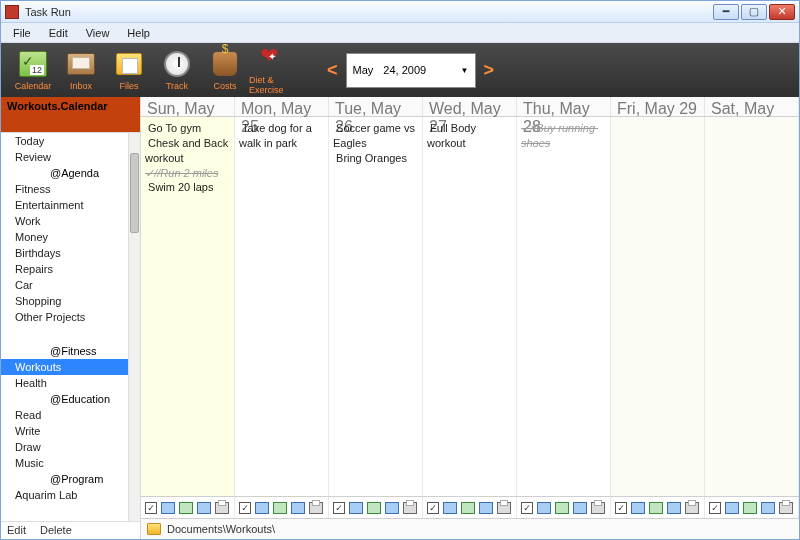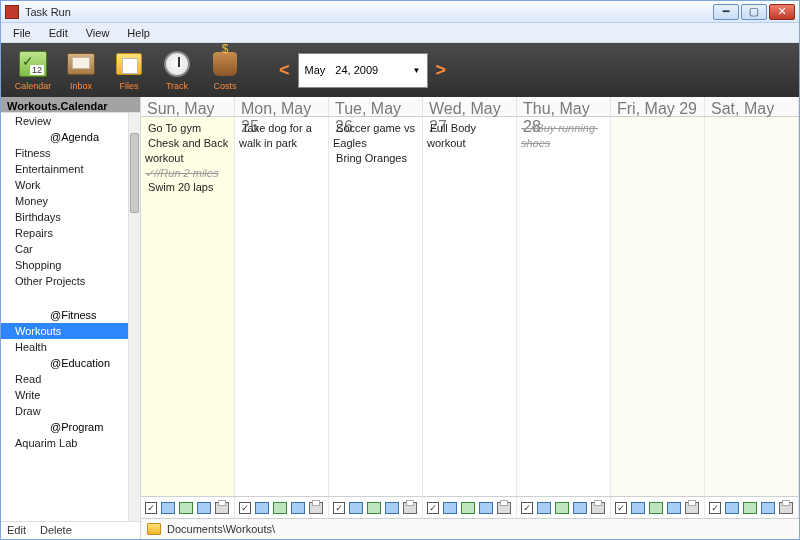--- a/index.html
+++ b/index.html
@@ -22,21 +22,21 @@
   .tool .glyph { width:30px; height:30px; display:flex; align-items:center; justify-content:center; }
   .tool-label { color:#ff8a3a; font-size:9px; }
   .date-nav { flex:1; display:flex; align-items:center; justify-content:flex-start; padding-left:30px; gap:8px;}
   .chev { color:#ff8a3a; font-size:18px; font-weight:bold; cursor:pointer; }
   .date-picker { background:#fff; border:1px solid #888; height:35px; min-width:130px; display:flex; align-items:center; padding:0 6px; gap:10px; font-size:12px;}
   .date-picker .dd { margin-left:auto; font-size:8px; }
 
   .body { flex:1; display:flex; min-height:0; background:#fff; }
 
   .sidebar { width:140px; border-right:1px solid #d7d7d7; display:flex; flex-direction:column; background:#fff; position:relative;}
-  .side-head { height:16px; background:#a3a3a3; border-bottom:1px solid #ddd; padding:3px 6px; font-weight:bold; }
+  .side-head { height:36px; background:#c2410c; border-bottom:1px solid #ddd; padding:3px 6px; font-weight:bold; }
   .tree { flex:1; overflow:hidden; padding:2px 0 2px 0; position:relative;}
   .tree-inner { position:absolute; left:0; right:12px; top:0; bottom:0; overflow:hidden;}
   .node { padding:2px 4px 2px 14px; color:#222; white-space:nowrap; cursor:default;}
   .group { padding:2px 4px 2px 6px; color:#000;margin-left:43px; }
   .node.selected { background:#2e86ff; color:#fff; }
   .vscroll { position:absolute; right:0; top:0; bottom:0; width:12px; background:#f0f0f0; border-left:1px solid #ddd;}
   .vscroll .thumb { position:absolute; left:1px; right:1px; top:20px; height:80px; background:#c9c9c9; border:1px solid #a9a9a9; border-radius:2px;}
   .side-foot { height:18px; border-top:1px solid #ddd; display:flex; gap:14px; padding:2px 6px; color:#333;}
 
   .main { flex:1; display:flex; flex-direction:column; min-width:0;}
@@ -131,57 +131,65 @@
             <div class="g-track"></div>
           </div>
           <div class="tool-label">Track</div>
         </div>
         <div class="tool">
           <div class="glyph">
             <div class="g-costs"></div>
           </div>
           <div class="tool-label">Costs</div>
         </div>
+        <div class="tool">
+          <div class="glyph">
+            <div class="g-heart"></div>
+          </div>
+          <div class="tool-label">Diet &amp; Exercise</div>
+        </div>
       </div>
     <div class="date-nav">
       <span class="chev">&lt;</span>
       <div class="date-picker">
         <span>May</span>
         <span>24, 2009</span>
         <span class="dd">▼</span>
       </div>
       <span class="chev">&gt;</span>
     </div>
   </div>
 
   <div class="body">
 
     <div class="sidebar">
       <div class="side-head">Workouts.Calendar</div>
       <div class="tree">
         <div class="tree-inner" id="tree-inner">
+            <div class="node">Today</div>
             <div class="node">Review</div>
             <div class="group">@Agenda</div>
             <div class="node">Fitness</div>
             <div class="node">Entertainment</div>
             <div class="node">Work</div>
             <div class="node">Money</div>
             <div class="node">Birthdays</div>
             <div class="node">Repairs</div>
             <div class="node">Car</div>
             <div class="node">Shopping</div>
             <div class="node">Other Projects</div>
             <div style="height: 18px;"></div>
             <div class="group">@Fitness</div>
             <div class="node selected">Workouts</div>
             <div class="node">Health</div>
             <div class="group">@Education</div>
             <div class="node">Read</div>
             <div class="node">Write</div>
             <div class="node">Draw</div>
+            <div class="node">Music</div>
             <div class="group">@Program</div>
             <div class="node">Aquarim Lab</div>
           </div>
         <div class="vscroll">
           <div class="thumb"></div>
         </div>
       </div>
       <div class="side-foot">
         <span>Edit</span>
         <span>Delete</span>

